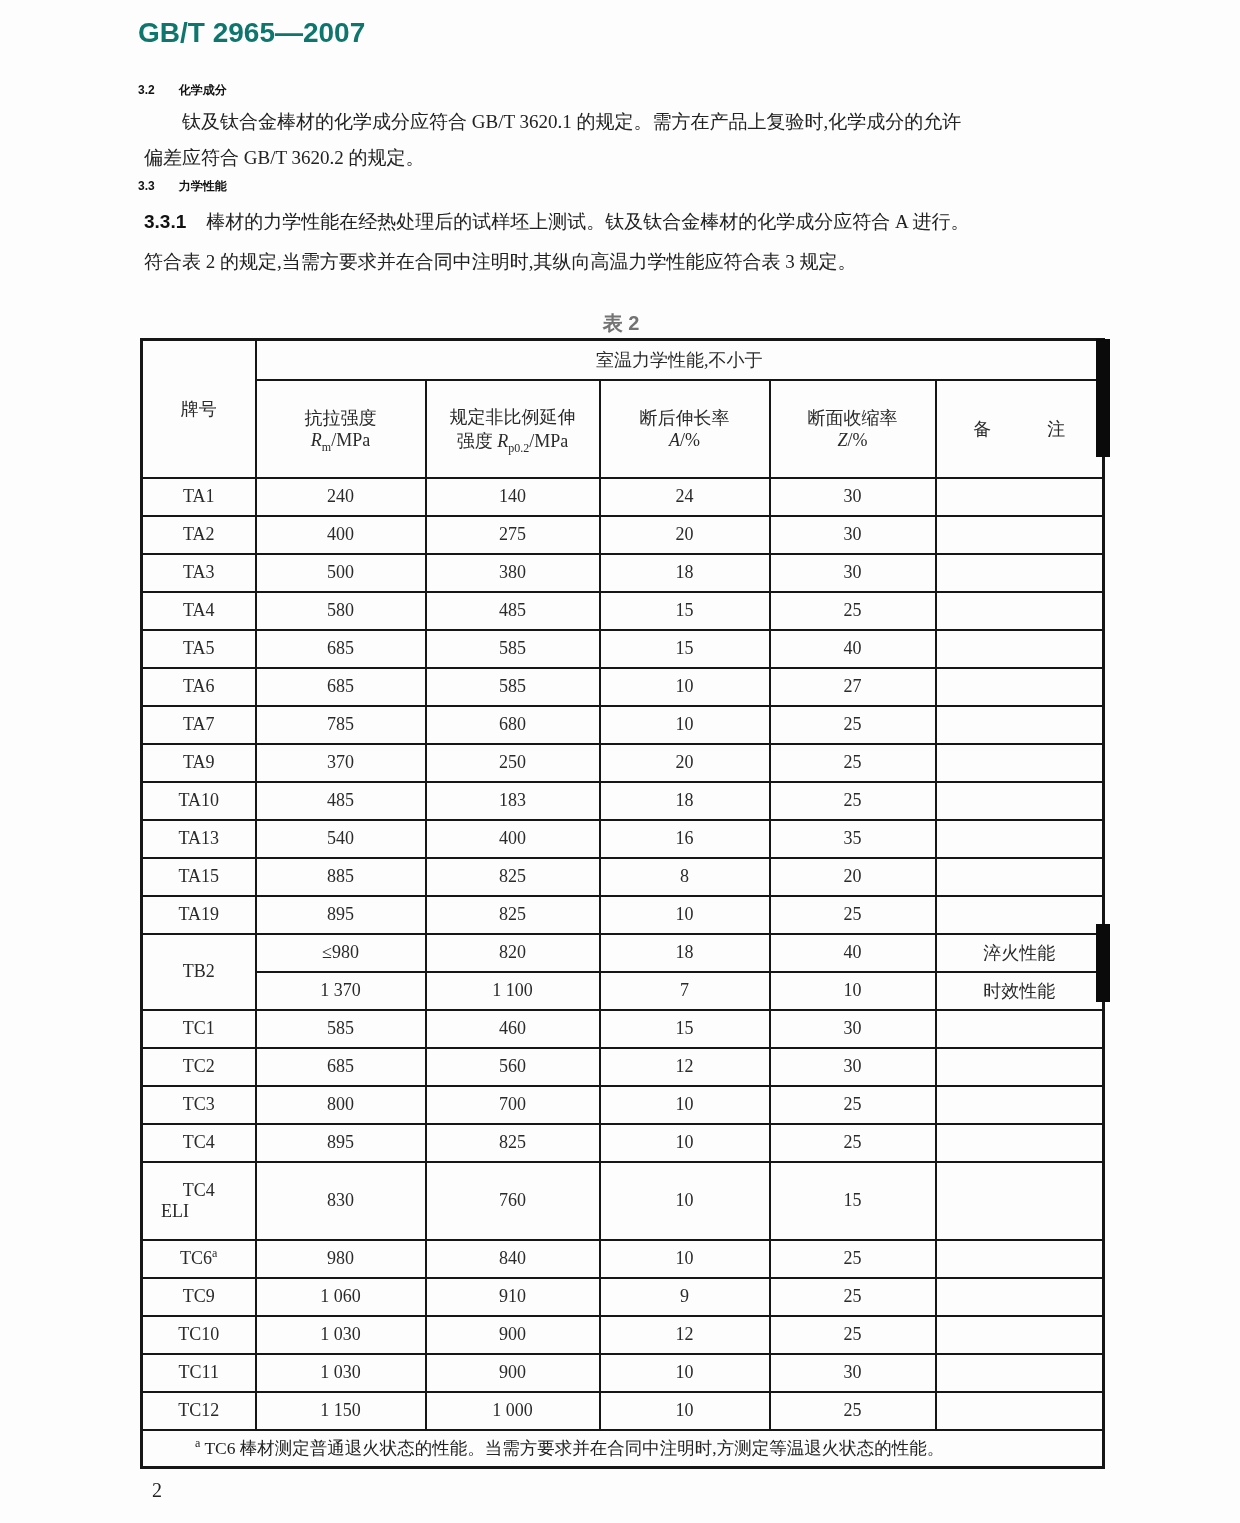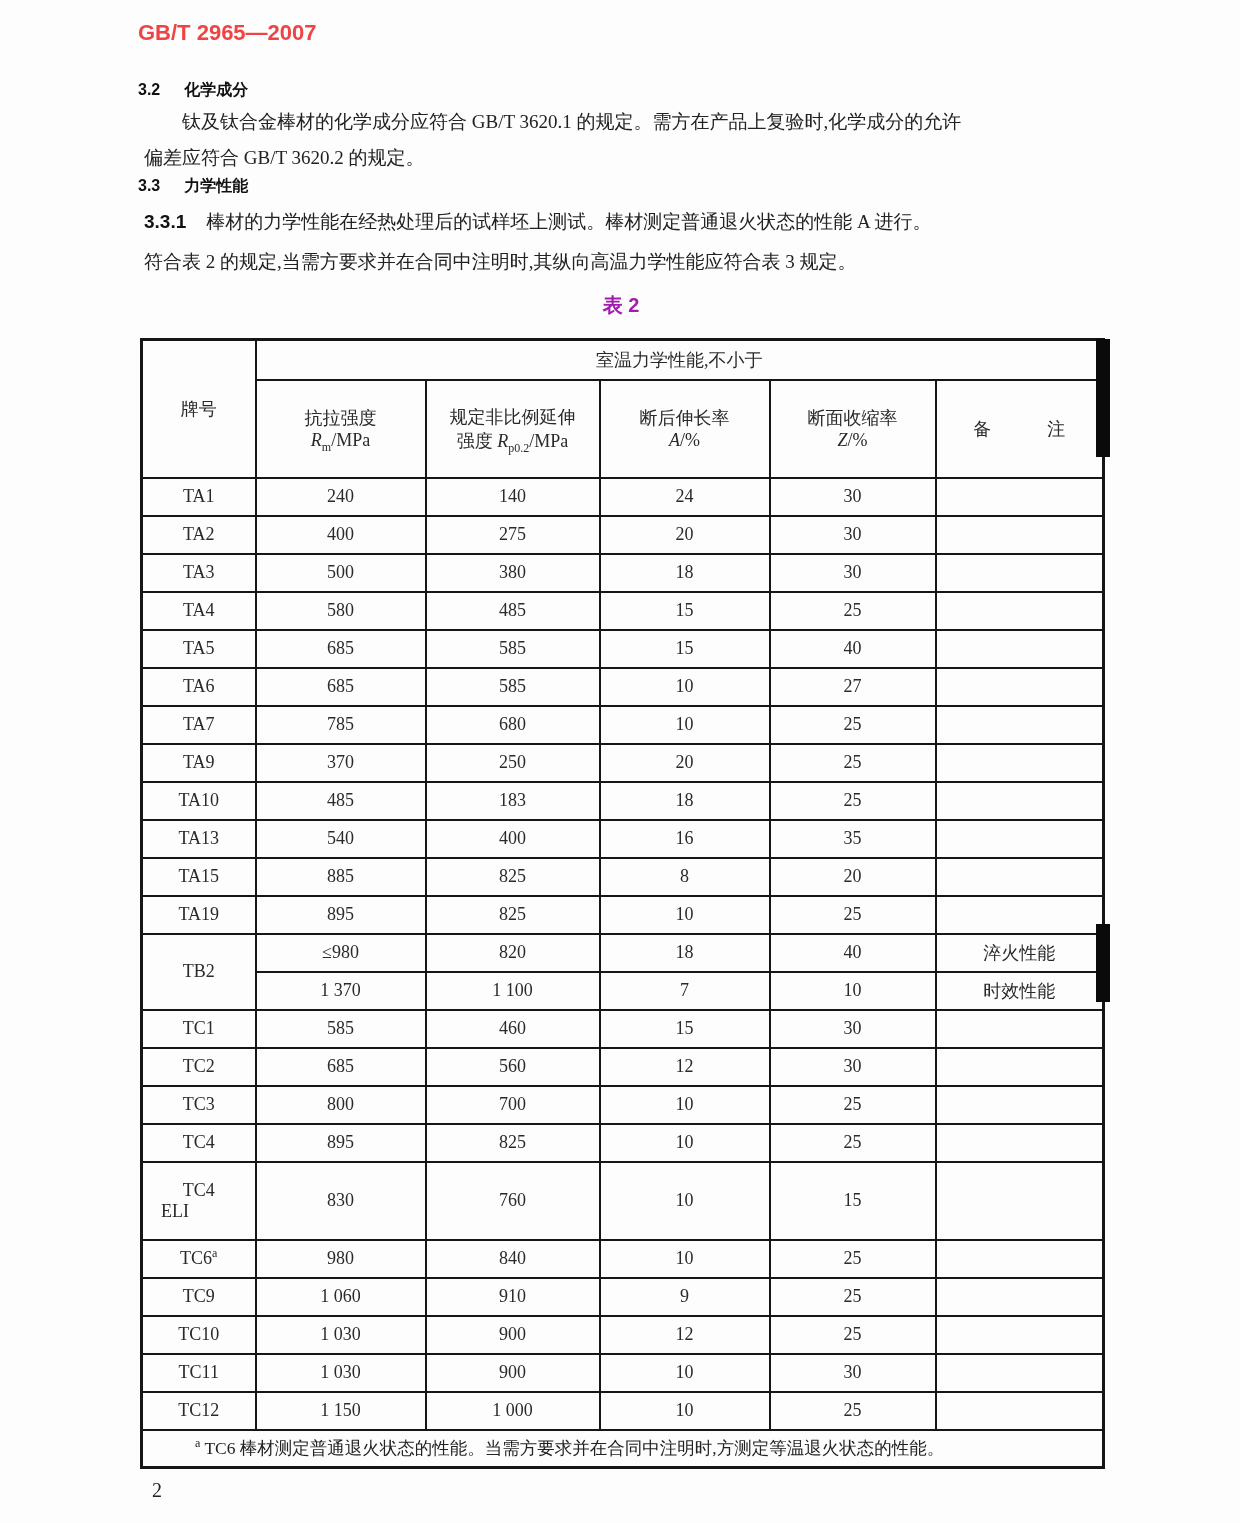--- a/index.html
+++ b/index.html
@@ -8,47 +8,47 @@
     position:relative;
     width:1240px; height:1523px;
     background:var(--paper,#fdfdfd);
     color:var(--ink,#1f1f1f);
     font-family:"Liberation Serif","DejaVu Serif",serif;
     overflow:hidden;
   }
   .doc-header {
     position:absolute; left:138px; top:18px;
     font-family:"Liberation Sans","DejaVu Sans",sans-serif;
-    font-weight:bold; font-size:22px; line-height:30px; color:#ef4444;
+    font-weight:bold; font-size:28px; line-height:30px; color:#0f766e;
     white-space:nowrap;
   }
   .h2 {
     position:absolute; left:138px;
     font-family:"Liberation Sans","DejaVu Sans",sans-serif;
-    font-weight:bold; font-size:16px; line-height:28px; color:#111;
+    font-weight:bold; font-size:12px; line-height:28px; color:#111;
     white-space:nowrap;
   }
   .h2 .hnum { margin-right:24px; }
   .para {
     position:absolute; left:144px; width:980px;
     font-size:19px; line-height:36px; color:#222;
   }
   .para .line { white-space:nowrap; }
   .para .indent { padding-left:38px; }
   .hnum {
     font-family:"Liberation Sans","DejaVu Sans",sans-serif;
     font-weight:bold; color:#111; margin-right:20px;
   }
   sup { font-size:12px; vertical-align:super; line-height:0; }
   sub { font-size:12px; vertical-align:sub; line-height:0; }
   .caption {
-    position:absolute; left:140px; top:290px; width:962px;
+    position:absolute; left:140px; top:308px; width:962px;
     text-align:center;
     font-family:"Liberation Sans","DejaVu Sans",sans-serif;
-    font-weight:bold; font-size:20px; line-height:30px; color:#a21caf;
+    font-weight:bold; font-size:20px; line-height:30px; color:#737373;
   }
   table.t2 {
     position:absolute; left:140px; top:338px; width:962px;
     border-collapse:collapse; table-layout:fixed;
     font-size:18px; color:#2a2a2a;
     border:3px solid var(--border,#161616);
   }
   .t2 th, .t2 td {
     border:2px solid var(--border,#161616);
     text-align:center; vertical-align:middle;
@@ -88,21 +88,21 @@
     <div class="line indent">钛及钛合金棒材的化学成分应符合 GB/T 3620.1 的规定。需方在产品上复验时,化学成分的允许</div>
     <div class="line">偏差应符合 GB/T 3620.2 的规定。</div>
   </div>
 
   <div class="h2" style="top:172px">
     <span class="hnum">3.3</span><span>力学性能</span>
   </div>
 
   <div class="para" style="top:204px">
     <div class="line">
-      <span class="hnum">3.3.1</span><span>棒材的力学性能在经热处理后的试样坯上测试。棒材测定普通退火状态的性能 A 进行。</span>
+      <span class="hnum">3.3.1</span><span>棒材的力学性能在经热处理后的试样坯上测试。钛及钛合金棒材的化学成分应符合 A 进行。</span>
     </div>
   </div>
 
   <div class="para" style="top:244px">
     <div class="line">符合表 2 的规定,当需方要求并在合同中注明时,其纵向高温力学性能应符合表 3 规定。</div>
   </div>
 
   <div class="caption">表 2</div>
 
   <table class="t2">

